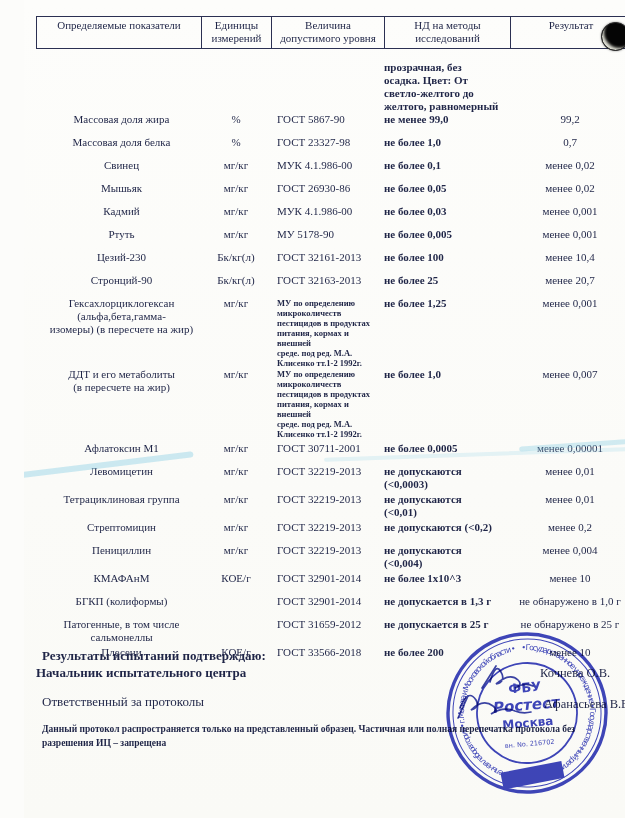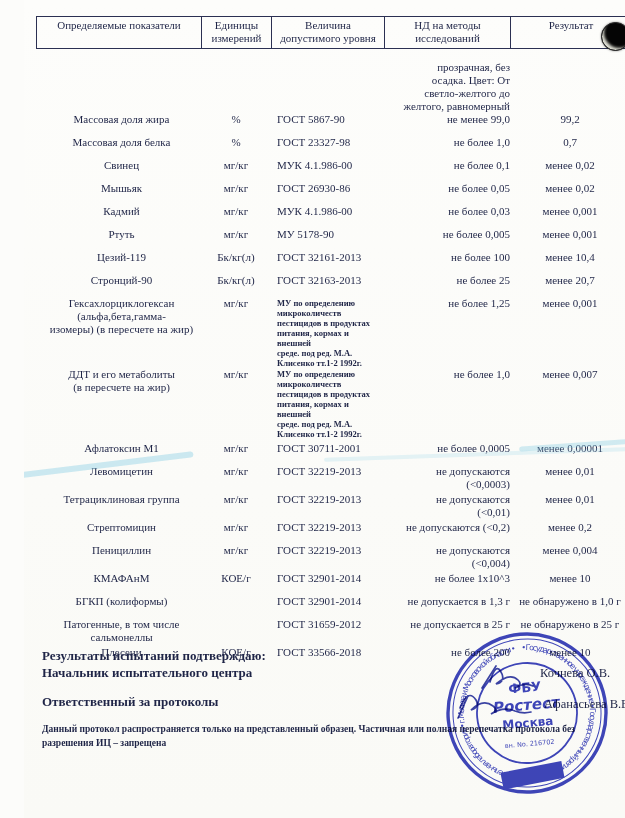--- a/index.html
+++ b/index.html
@@ -34,27 +34,27 @@
     margin-bottom:10px;
   }
   .row.tight{margin-bottom:0;}
   .row.tall{margin-bottom:3px;}
   .row.two{margin-bottom:2px;}
   .c{font-size:11px;line-height:13px;white-space:pre-line;box-sizing:border-box;}
   .c1{padding-left:6px;text-align:center;}
   .c2{text-align:center;}
   .c3{padding-left:6px;text-align:left;}
   .c3.small{font-size:8.5px;line-height:10px;padding-top:1px;font-weight:bold;}
-  .c4{text-align:right;}
+  .c4{text-align:left;font-weight:bold;}
   .c5{text-align:center;}
   
   .f-confirm{position:absolute;left:18px;top:648px;font-size:13px;font-weight:bold;}
-  .f-head-title{position:absolute;left:18px;top:665px;font-size:13px;font-weight:bold;}
+  .f-head-title{position:absolute;left:12px;top:665px;font-size:13px;font-weight:bold;}
   .f-head-name{position:absolute;left:516px;top:666px;font-size:12.5px;}
-  .f-resp-title{position:absolute;left:18px;top:694px;font-size:13px;font-weight:bold;}
+  .f-resp-title{position:absolute;left:18px;top:694px;font-size:13px;font-weight:normal;}
   .f-resp-name{position:absolute;left:520px;top:697px;font-size:12.5px;}
   .f-disclaimer{
     position:absolute;left:18px;top:723px;width:545px;
     font-size:9.5px;font-weight:bold;line-height:13.5px;
   }
   
   .stamp{
     position:absolute;left:408px;top:628px;width:190px;height:170px;
     transform:rotate(-5deg);mix-blend-mode:multiply;opacity:.92;
   }
@@ -131,21 +131,21 @@
       <div class="c c5">менее 0,001</div>
     </div>
       <div class="row">
       <div class="c c1">Ртуть</div>
       <div class="c c2">мг/кг</div>
       <div class="c c3">МУ 5178-90</div>
       <div class="c c4">не более 0,005</div>
       <div class="c c5">менее 0,001</div>
     </div>
       <div class="row">
-      <div class="c c1">Цезий-119</div>
+      <div class="c c1">Цезий-230</div>
       <div class="c c2">Бк/кг(л)</div>
       <div class="c c3">ГОСТ 32161-2013</div>
       <div class="c c4">не более 100</div>
       <div class="c c5">менее 10,4</div>
     </div>
       <div class="row">
       <div class="c c1">Стронций-90</div>
       <div class="c c2">Бк/кг(л)</div>
       <div class="c c3">ГОСТ 32163-2013</div>
       <div class="c c4">не более 25</div>

